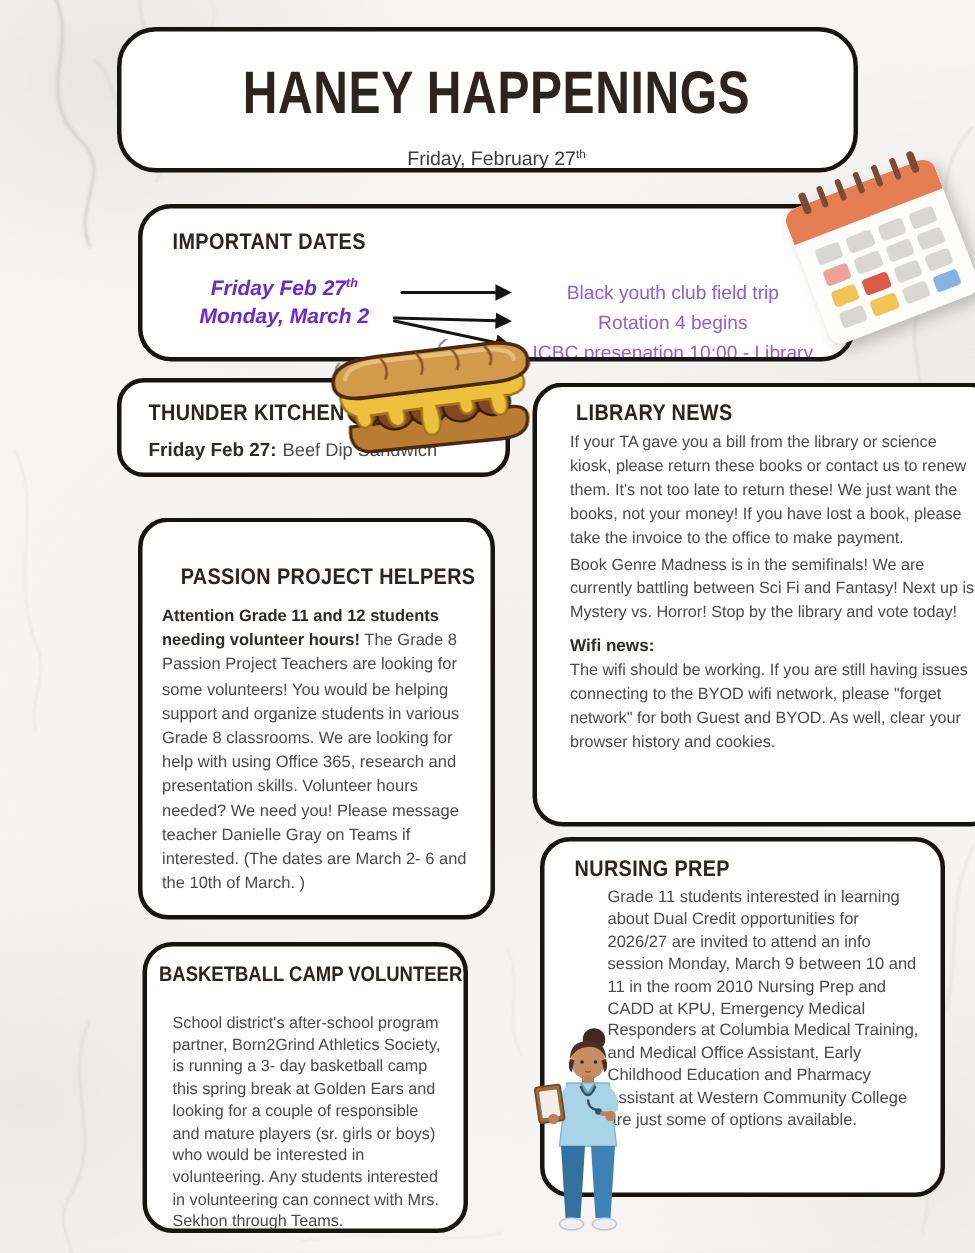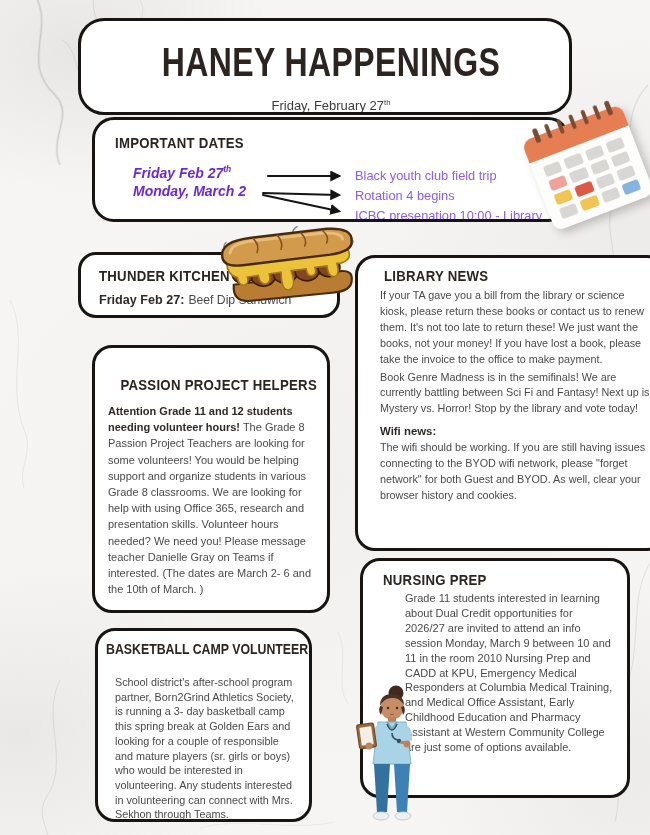--- a/index.html
+++ b/index.html
@@ -31,21 +31,21 @@
   
   .title-box { left:78px; top:18px; width:494px; height:97px; border-width:3.5px; border-radius:26px; text-align:center; padding-top:19px;padding-left:12px; }
   .title-box h1 {
     font-size:40px; font-weight:bold; color:#2b2420; letter-spacing:.5px;
     transform:scaleX(.8); transform-origin:50% 50%; white-space:nowrap; line-height:1.1;
   }
   .subtitle { font-size:13px; color:#3b3b3b; margin-top:14px; }
   sup { font-size:.6em; }
 
   
-  .dates-box { left:92px; top:117px; width:478px; height:105px; border-radius:22px; }
+  .dates-box { left:92px; top:136px; width:478px; height:105px; border-radius:22px;text-align:center; }
   .dates-box .hdr { position:absolute; left:20px; top:14px; }
   .date-col { position:absolute; left:38px; top:38px; }
   .date-row { font-size:14px; font-weight:bold; color:#6d28d9; height:22px; line-height:22px;font-style:italic; }
   .events-col { position:absolute; left:260px; top:46px; }
   .event-row { font-size:12.8px; color:#8b5cf6; height:20px; line-height:20px; white-space:nowrap; }
   .arrows { position:absolute; left:165px; top:40px; }
 
   
   .kitchen-box { left:78px; top:252px; width:262px; height:66px; border-radius:18px; padding:12px 16px 0 18px; }
   .kitchen-line { margin-top:9px; font-size:12.2px; color:#4a4a4a; }

